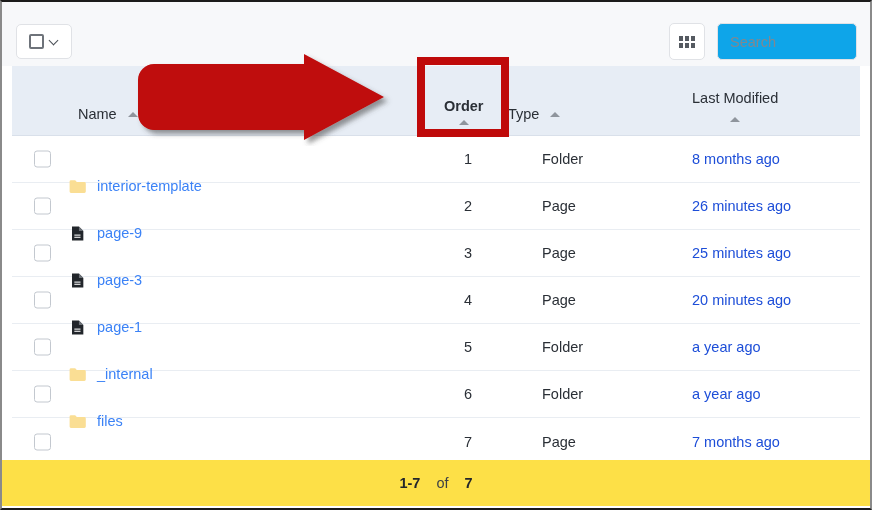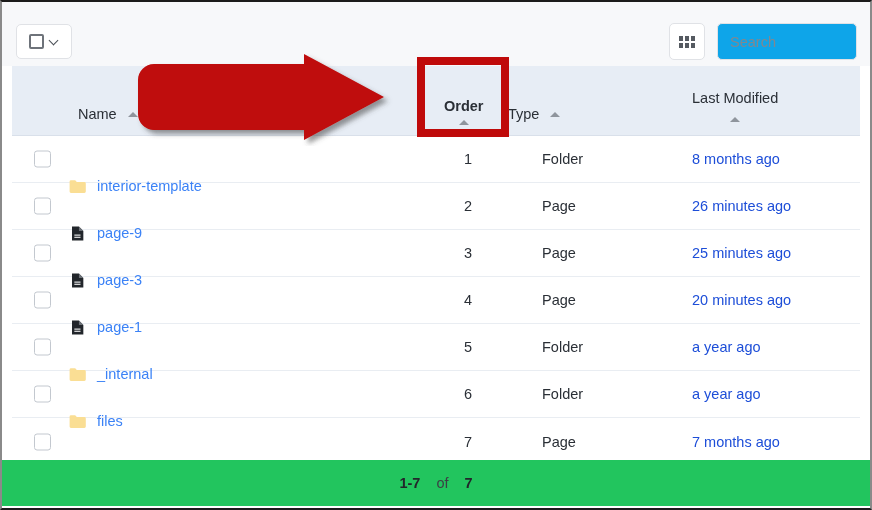--- a/index.html
+++ b/index.html
@@ -235,21 +235,21 @@
     display: block;
   }
 
   
   .footer {
     position: absolute;
     left: 0;
     right: 0;
     bottom: 2px;
     height: 46px;
-    background: #22c55e;
+    background: #fde047;
     border-top: 1px solid #ffffff;
     display: flex;
     align-items: center;
     justify-content: center;
     font-size: 14.5px;
     color: #23262b;
   }
   .footer b { font-weight: bold; }
   .footer .lite { color: #3b3f45; margin: 0 16px; }
 

